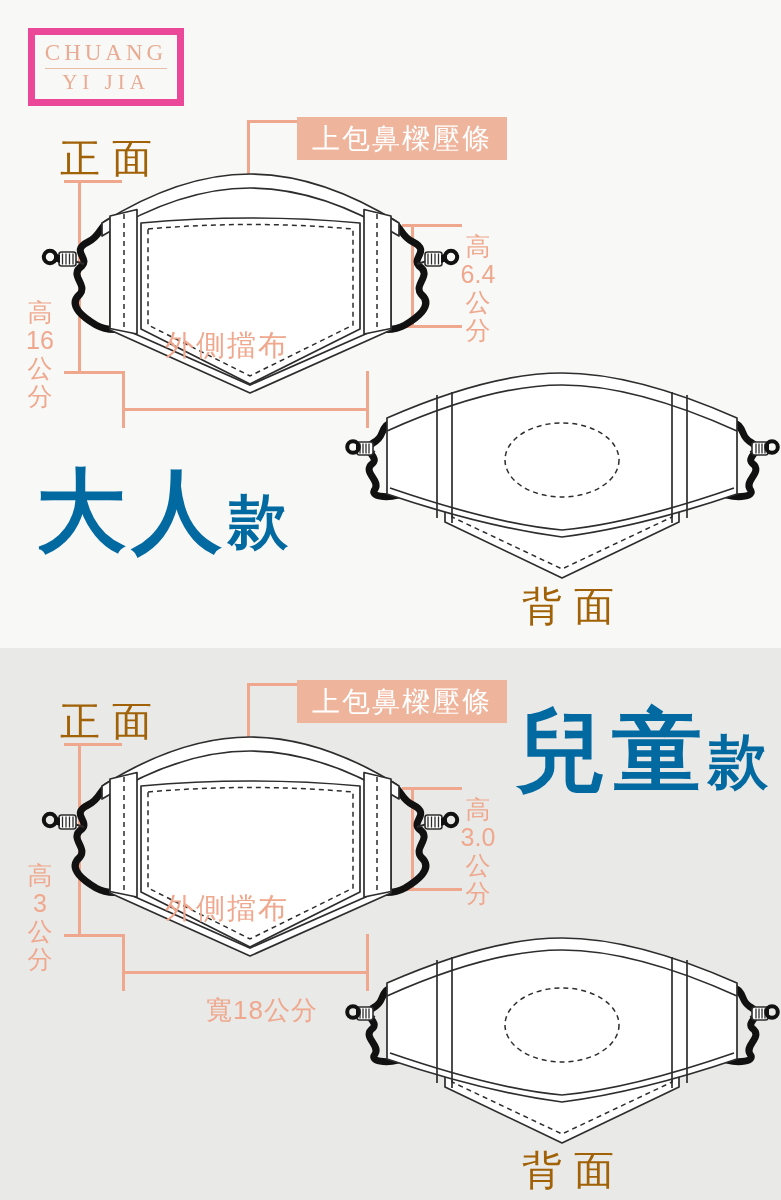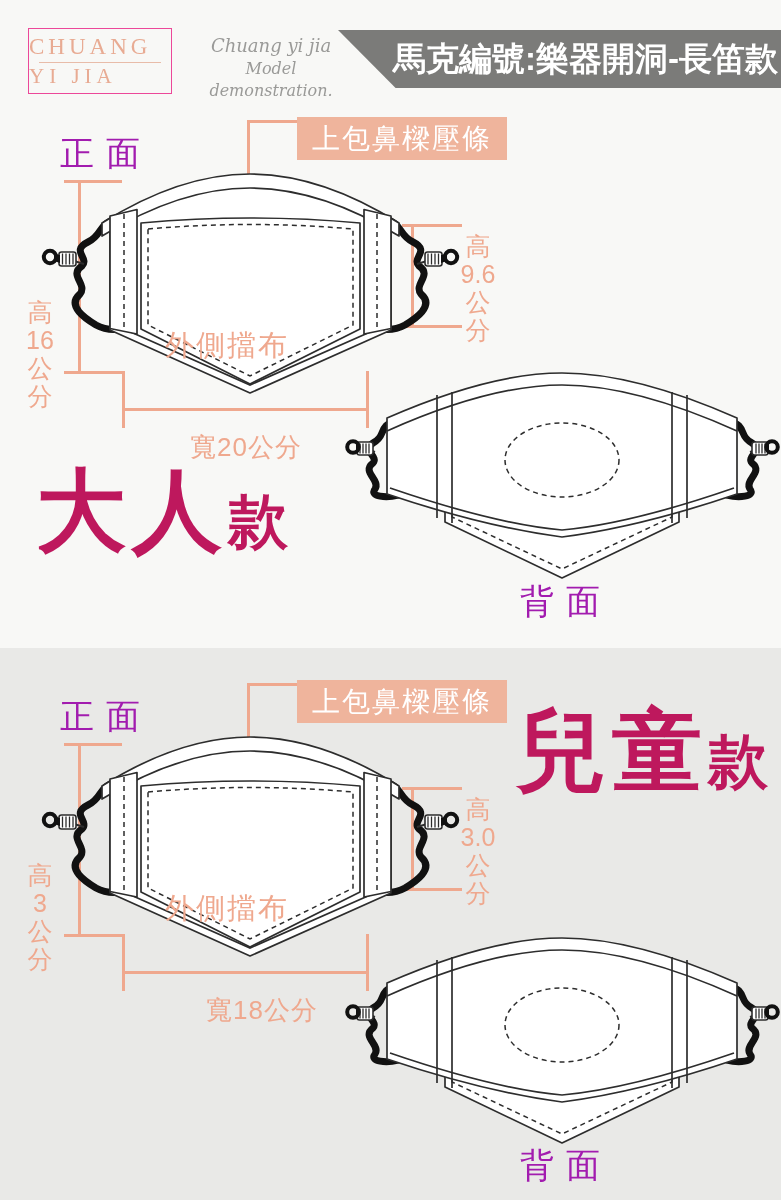--- a/index.html
+++ b/index.html
@@ -6,52 +6,52 @@
   .canvas{position:relative;width:781px;height:1200px;overflow:hidden;
           font-family:"Liberation Sans",sans-serif;}
   .abs{position:absolute;}
 
   
   .sec-bg{position:absolute;left:0;width:781px;}
   .sec-adult-bg{top:0;height:648px;background:#f8f8f6;}
   .sec-child-bg{top:648px;height:552px;background:#e9e9e7;}
 
   
-  .logo-box{left:28px;top:28px;width:142px;height:64px;border:1px solid #ec4899;
-            color:#e8ab93;font-family:"Liberation Serif",serif;}
+  .logo-box{left:28px;top:28px;width:142px;height:64px;border:7px solid #ec4899;
+            text-align:center;color:#e8ab93;font-family:"Liberation Serif",serif;}
   .logo-l1{display:block;font-size:23px;letter-spacing:4px;margin-top:5px;}
   .logo-div{margin:2px 10px 1px 10px;border-top:1px solid #e8bca9;height:0;}
   .logo-l2{display:block;font-size:21px;letter-spacing:5px;}
   .script{left:196px;top:34px;width:150px;text-align:center;color:#9a9a98;
           font-style:italic;font-family:"DejaVu Serif",serif;}
   .script-l1{display:block;font-size:18px;line-height:24px;}
   .script-l2{display:block;font-size:16px;line-height:22px;}
   .banner{left:338px;top:30px;width:443px;height:58px;background:#7b7b79;
           clip-path:polygon(0 0,100% 0,100% 100%,13% 100%);}
   .banner-text{display:block;padding-left:52px;text-align:center;line-height:58px;
                color:#ffffff;font-size:33px;font-weight:bold;}
 
   
-  .view-label{font-size:34px;color:#a21caf;letter-spacing:12px;font-weight:500;}
-  .back-label{width:120px;text-align:center;}
+  .view-label{font-size:40px;color:#a16207;letter-spacing:12px;font-weight:500;}
+  .back-label{width:120px;text-align:right;}
 
   
   .nose-box{width:210px;height:43px;background:#efb49c;color:#fff;text-align:center;
             line-height:43px;font-size:28px;letter-spacing:2px;
             font-family:"DejaVu Serif",serif;}
   .pline{background:#efa88e;}
   .ptext{color:#efa88e;}
   .vtext{width:44px;text-align:center;font-size:25px;line-height:28px;}
   .vtext span{display:block;}
   .wtext{width:200px;text-align:center;font-size:26px;letter-spacing:1px;}
   .cloth-label{width:170px;text-align:left;font-size:29px;letter-spacing:2px;
                font-family:"DejaVu Serif",serif;}
 
   
-  .size-label{color:#be185d;font-weight:600;line-height:1;white-space:nowrap;}
+  .size-label{color:#0369a1;font-weight:600;line-height:1;white-space:nowrap;}
   .size-main{font-size:90px;letter-spacing:6px;}
   .size-suffix{font-size:60px;}
 
   
   .art{fill:#ffffff;stroke:#2d2d2d;stroke-width:1.7;stroke-linejoin:round;}
   .artn{fill:none;stroke:#2d2d2d;stroke-width:1.7;}
   .dash{fill:none;stroke:#2d2d2d;stroke-width:1.5;stroke-dasharray:5 4;}
   .strap{fill:none;stroke:#111;stroke-width:7;stroke-linecap:round;}
   .cord{stroke:#2d2d2d;stroke-width:2;}
   .toggle{fill:#fff;stroke:#2d2d2d;stroke-width:1.6;}
@@ -118,27 +118,20 @@
 <div class="canvas">
 
   <div class="sec-bg sec-adult-bg"></div>
   <div class="sec-bg sec-child-bg"></div>
 
   <div class="abs logo-box">
     <span class="logo-l1">CHUANG</span>
     <div class="logo-div"></div>
     <span class="logo-l2">YI JIA</span>
   </div>
-  <div class="abs script">
-    <span class="script-l1">Chuang yi jia</span>
-    <span class="script-l2">Model demonstration.</span>
-  </div>
-  <div class="abs banner">
-    <span class="banner-text">馬克編號:樂器開洞-長笛款</span>
-  </div>
 
   <div class="abs view-label" style="left:60px;top:131px;">正面</div>
 
   <div class="abs pline" style="left:247px;top:120px;width:52px;height:3px;"></div>
   <div class="abs pline" style="left:247px;top:120px;width:3px;height:67px;"></div>
   <div class="abs nose-box" style="left:297px;top:117px;">上包鼻樑壓條</div>
 
   <div class="abs pline" style="left:64px;top:180px;width:58px;height:3px;"></div>
   <div class="abs pline" style="left:78px;top:180px;width:3px;height:194px;"></div>
   <div class="abs pline" style="left:64px;top:371px;width:58px;height:3px;"></div>
@@ -147,29 +140,28 @@
     <span>16</span>
     <span>公</span>
     <span>分</span>
   </div>
 
   <div class="abs pline" style="left:402px;top:224px;width:60px;height:3px;"></div>
   <div class="abs pline" style="left:411px;top:224px;width:3px;height:104px;"></div>
   <div class="abs pline" style="left:402px;top:325px;width:60px;height:3px;"></div>
   <div class="abs vtext ptext" style="left:456px;top:232px;">
     <span>高</span>
-    <span>9.6</span>
+    <span>6.4</span>
     <span>公</span>
     <span>分</span>
   </div>
 
   <div class="abs pline" style="left:122px;top:371px;width:3px;height:57px;"></div>
   <div class="abs pline" style="left:366px;top:371px;width:3px;height:57px;"></div>
   <div class="abs pline" style="left:122px;top:408px;width:247px;height:3px;"></div>
-  <div class="abs wtext ptext" style="left:146px;top:430px;">寬20公分</div>
 
   <svg class="abs" style="left:38px;top:172px;" width="425" height="225">
     <use href="#mask-front"></use>
   </svg>
   <div class="abs cloth-label ptext" style="left:165px;top:326px;">外側擋布</div>
 
   <div class="abs size-label" style="left:36px;top:466px;">
     <span class="size-main">大人</span><span class="size-suffix">款</span>
   </div>
 

